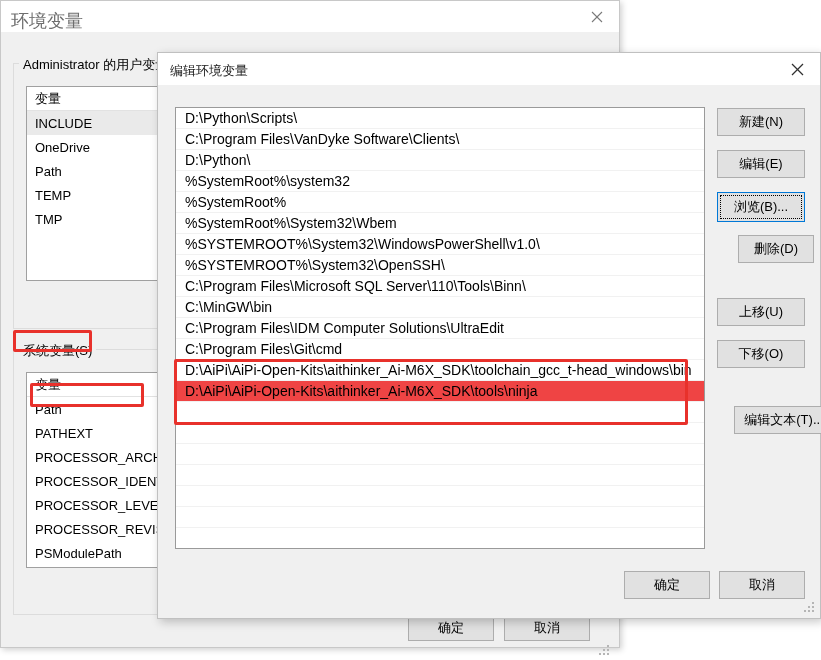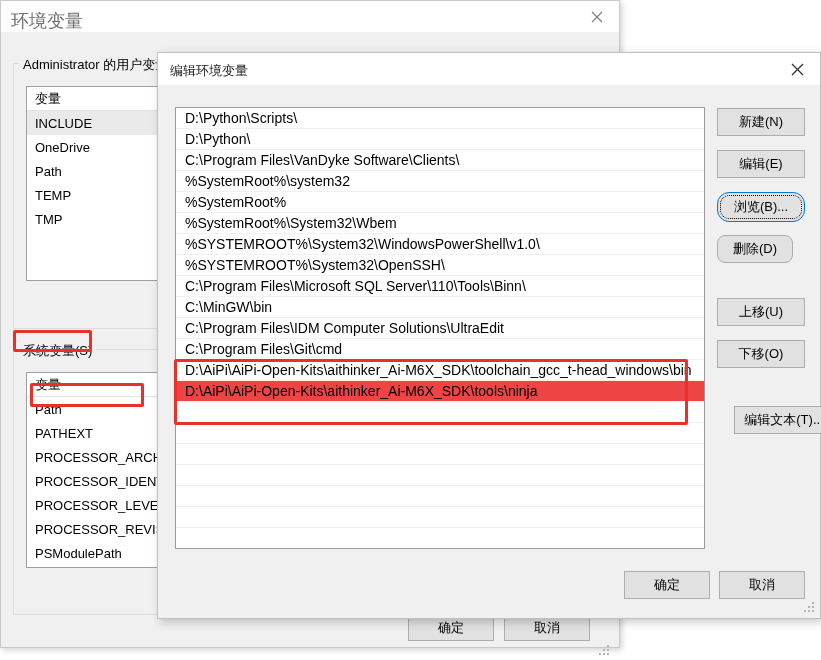--- a/index.html
+++ b/index.html
@@ -293,22 +293,22 @@
     <div id="edit-close">
       <svg width="13" height="13" viewBox="0 0 13 13" aria-hidden="true">
         <line x1="1" y1="1" x2="12" y2="12" stroke="#303030" stroke-width="1.2"></line>
         <line x1="12" y1="1" x2="1" y2="12" stroke="#303030" stroke-width="1.2"></line>
       </svg>
     </div>
   </div>
 
   <div id="path-list">
     <div class="path-row">D:\Python\Scripts\</div>
+    <div class="path-row">C:\Program Files\VanDyke Software\Clients\</div>
     <div class="path-row">D:\Python\</div>
-    <div class="path-row">C:\Program Files\VanDyke Software\Clients\</div>
     <div class="path-row">%SystemRoot%\system32</div>
     <div class="path-row">%SystemRoot%</div>
     <div class="path-row">%SystemRoot%\System32\Wbem</div>
     <div class="path-row">%SYSTEMROOT%\System32\WindowsPowerShell\v1.0\</div>
     <div class="path-row">%SYSTEMROOT%\System32\OpenSSH\</div>
     <div class="path-row">C:\Program Files\Microsoft SQL Server\110\Tools\Binn\</div>
     <div class="path-row">C:\MinGW\bin</div>
     <div class="path-row">C:\Program Files\IDM Computer Solutions\UltraEdit</div>
     <div class="path-row">C:\Program Files\Git\cmd</div>
     <div class="path-row">D:\AiPi\AiPi-Open-Kits\aithinker_Ai-M6X_SDK\toolchain_gcc_t-head_windows\bin</div>
@@ -316,22 +316,22 @@
     <div class="path-row empty"></div>
     <div class="path-row empty"></div>
     <div class="path-row empty"></div>
     <div class="path-row empty"></div>
     <div class="path-row empty"></div>
     <div class="path-row empty"></div>
   </div>
 
   <div class="btn" style="left:559px; top:55px;  width:88px; height:28px;">新建(N)</div>
   <div class="btn" style="left:559px; top:97px;  width:88px; height:28px;">编辑(E)</div>
-  <div class="btn focused" style="left:559px; top:139px; width:88px; height:30px;border-radius:12px;">浏览(B)...</div>
-  <div class="btn" style="left:559px; top:182px; width:76px; height:28px;border-radius:8px;">删除(D)</div>
+  <div class="btn focused" style="left:559px; top:139px; width:88px; height:30px;">浏览(B)...</div>
+  <div class="btn" style="left:580px; top:182px; width:76px; height:28px;">删除(D)</div>
   <div class="btn" style="left:559px; top:287px; width:88px; height:28px;">下移(O)</div>
   <div class="btn" style="left:559px; top:245px; width:88px; height:28px;">上移(U)</div>
   <div class="btn" style="left:576px; top:353px; width:100px; height:28px;">编辑文本(T)...</div>
 
   <div class="btn" style="left:466px; top:518px; width:86px; height:28px;">确定</div>
   <div class="btn" style="left:561px; top:518px; width:86px; height:28px;">取消</div>
 
   <div class="grip" style="left:646px; top:549px;">
     <i style="left:8px;  top:0px;"></i>
     <i style="left:4px;  top:4px;"></i>

